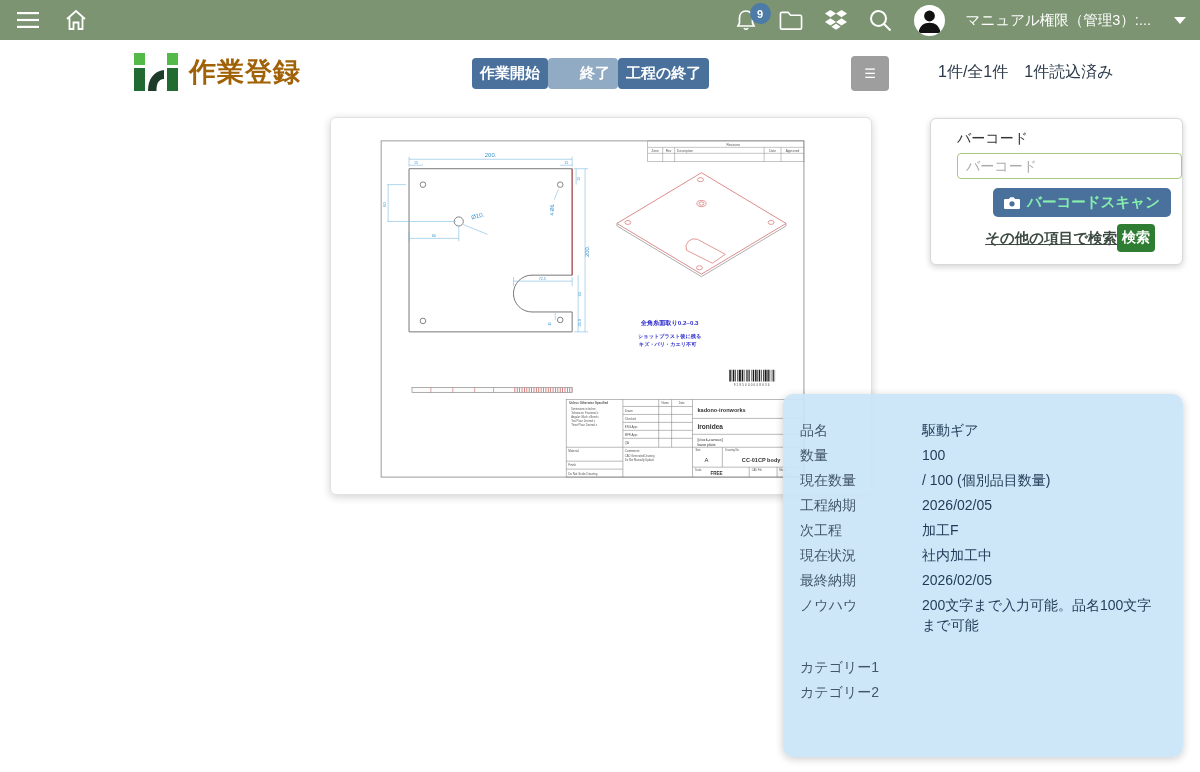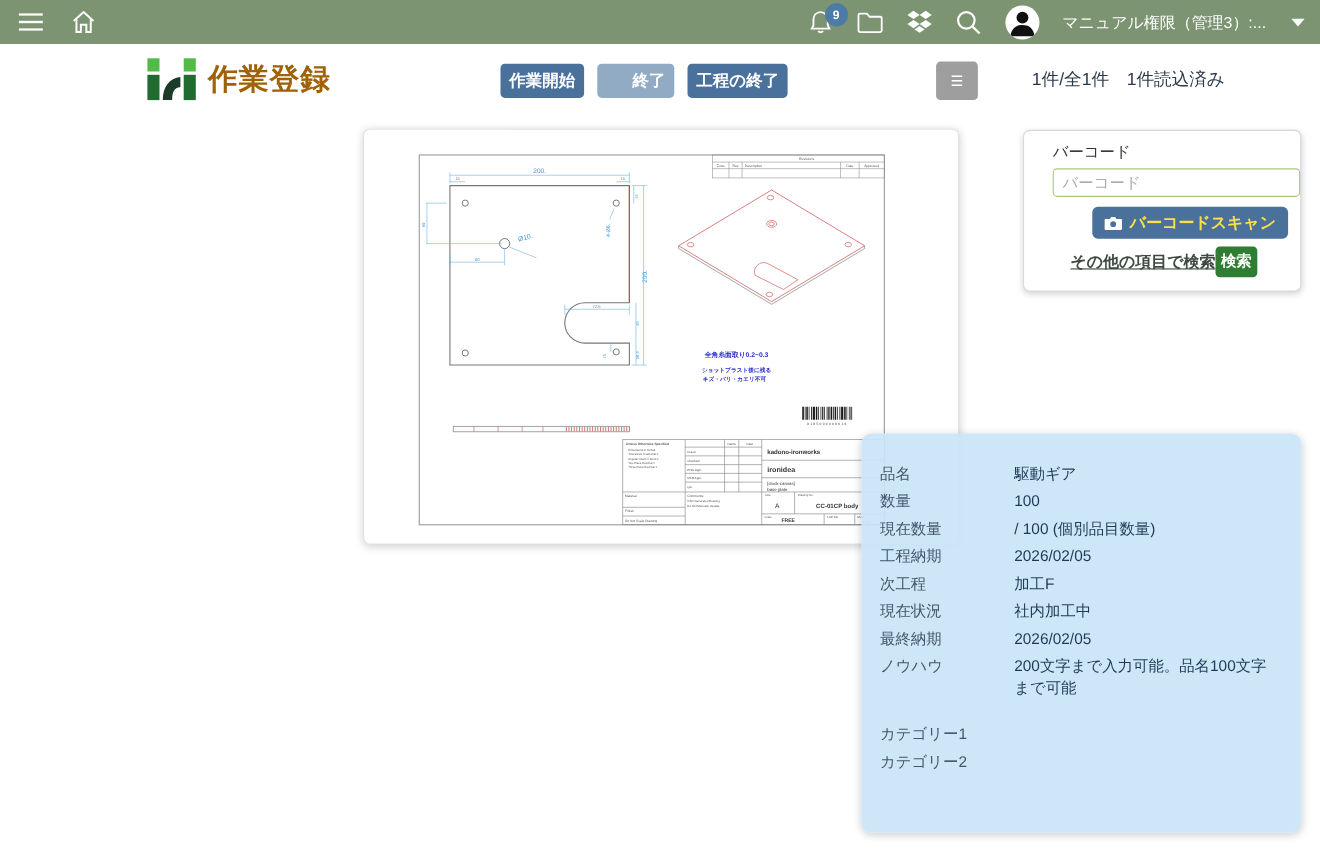--- a/index.html
+++ b/index.html
@@ -14,34 +14,34 @@
   .tb-right { margin-left:auto; display:flex; align-items:center; gap:21px; padding-right:14px; }
   .bell-wrap { position:relative; }
   .badge { position:absolute; top:-5px; right:-13px; min-width:21px; height:21px; border-radius:50%; background:#4D7BA7; color:#fff; font-size:11px; font-weight:bold; display:flex; align-items:center; justify-content:center; }
   .avatar { width:31px; height:31px; border-radius:50%; background:#fff; display:flex; align-items:center; justify-content:center; overflow:hidden; }
   .user-label { font-size:14.5px; color:#fff; max-width:215px; white-space:nowrap; }
   .caret-down { width:0; height:0; border-left:6px solid transparent; border-right:6px solid transparent; border-top:7px solid #fff; margin-left:2px; }
 
   
   .brand { position:absolute; left:133px; top:52px; display:flex; align-items:center; gap:10px; }
   .app-title { font-size:27px; font-weight:600; color:#a16207; letter-spacing:1px; }
-  .action-row { position:absolute; left:455px; top:58px; display:flex; gap:12px; }
+  .action-row { position:absolute; left:472px; top:58px; display:flex; }
   .btn { border:none; border-radius:4px; color:#fff; font-weight:bold; font-size:15px; height:31px; padding:0 8px; font-family:inherit; cursor:pointer; display:flex; align-items:center; justify-content:center; }
   .btn-blue { background:#4A719C; }
   .btn-disabled { background:#92ABC5;padding-left:32px; }
   .btn-gray { position:absolute; left:851px; top:56px; width:38px; height:35px; background:#9E9E9E; border:none; border-radius:4px; color:#fff; font-size:13px; cursor:pointer; }
   .count-text { position:absolute; left:938px; top:62px; font-size:16px; color:#2B3A4A; }
 
   
   .bc-panel { position:absolute; left:930px; top:118px; width:253px; height:147px; background:#fff; border:1px solid #D9D9D9; border-radius:6px; box-shadow:0 2px 6px rgba(0,0,0,0.18); padding:11px 26px; }
   .bc-label { font-size:14px; color:#333; margin-bottom:5px; }
   .bc-input { width:225px; height:26px; border:1px solid #A9C97E; border-radius:4px; padding:0 8px; font-size:14px; font-family:inherit; color:#333; outline:none; }
   .bc-input::placeholder { color:#ABABAB; }
-  .scan-btn { position:absolute; right:11px; top:69px; height:29px; background:#4A719C; border:none; border-radius:5px; color:#fde047; font-weight:bold; font-size:14.5px; padding:0 11px; font-family:inherit; cursor:pointer; display:flex; align-items:center; gap:7px; }
-  .bc-bottom { position:absolute; left:14px; right:11px; bottom:12px; display:flex; align-items:center; justify-content:center; }
+  .scan-btn { position:absolute; right:11px; top:69px; height:29px; background:#4A719C; border:none; border-radius:5px; color:#86efac; font-weight:bold; font-size:14.5px; padding:0 11px; font-family:inherit; cursor:pointer; display:flex; align-items:center; gap:7px; }
+  .bc-bottom { position:absolute; left:14px; right:27px; bottom:12px; display:flex; align-items:center; justify-content:flex-end; }
   .other-link { font-size:14.5px; font-weight:bold; color:#3D4A42; text-decoration:underline; cursor:pointer; }
   .search-btn { background:#2E7D33; border:none; border-radius:4px; color:#fff; font-weight:bold; font-size:14px; width:38px; height:28px; font-family:inherit; cursor:pointer; }
 
   
   .drawing-card { position:absolute; left:330px; top:117px; width:542px; height:378px; background:#fff; border:1px solid #E2E2E2; border-radius:6px; box-shadow:0 2px 8px rgba(0,0,0,0.18); }
 
   
   .info-panel { position:absolute; left:783px; top:394px; width:400px; height:363px; background:rgba(201,229,247,0.93); border-radius:10px; box-shadow:0 2px 8px rgba(0,0,0,0.2); padding:24px 20px 0 17px; }
   .info-row { display:flex; min-height:25px; font-size:14px; line-height:20px; align-items:flex-start; }
   .info-row .lbl { width:122px; flex:none; color:#44576A; padding-top:2px; }

